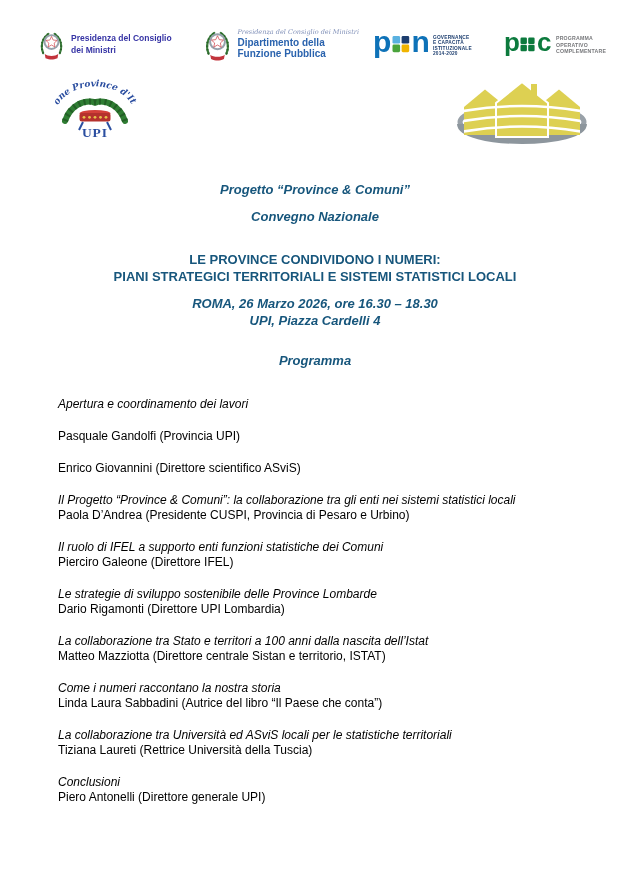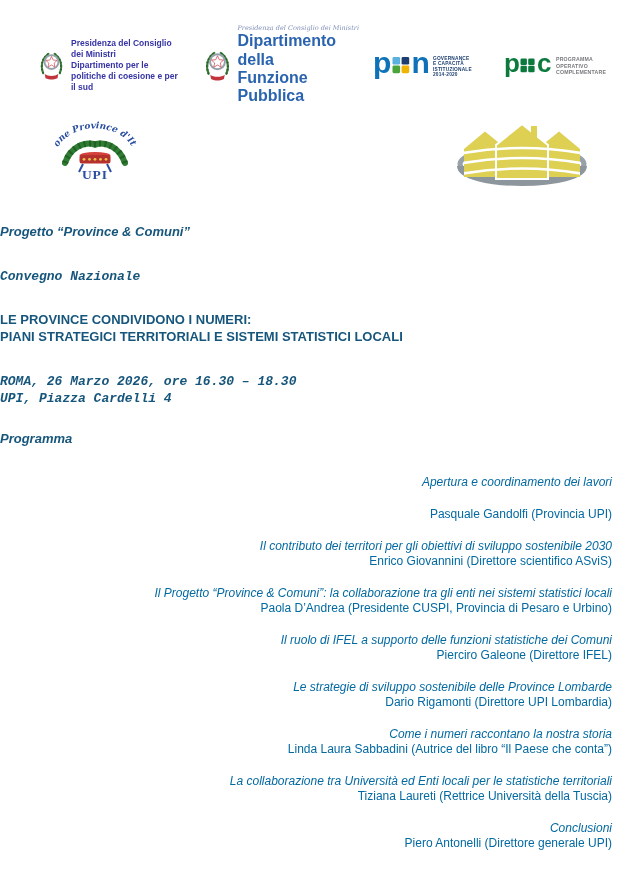--- a/index.html
+++ b/index.html
@@ -12,32 +12,32 @@
     overflow:hidden;
   }
   
   .row1{display:flex;align-items:center;padding:25px 10px 0 38px;}
   .logo{display:flex;align-items:center;}
   .logo .emblem{flex:none;}
   .l1 .txt{margin-left:6px;font-size:8.5px;font-weight:bold;color:#3634a5;line-height:1.3;}
   .l2{margin-left:22px;}
   .l2 .txt{margin-left:5px;line-height:1.1;}
   .l2 .script{font-size:6.5px;font-style:italic;font-family:"DejaVu Serif",serif;color:#8090b8;white-space:nowrap;}
-  .l2 .dep{font-size:16px;font-weight:bold;color:#2a63ae;line-height:1.15;}
+  .l2 .dep{font-size:10px;font-weight:bold;color:#2a63ae;line-height:1.15;}
   .pon{margin-left:14px;margin-top:1px;}
   .poc{margin-left:32px;margin-top:3px;}
   
   .row2{display:flex;justify-content:space-between;align-items:flex-start;padding:7px 42px 0 50px;}
   
-  .titles{color:#17567c;}
+  .titles{text-align:center;color:#17567c;}
   .t{font-weight:bold;font-size:13px;line-height:17px;}
   .it{font-style:italic;}
-  .mt30{margin-top:30px;} .mt16{margin-top:28px;font-family:Liberation Mono, monospace;} .mt10{margin-top:26px;} .mt23{margin-top:23px;}
-  
-  .program{margin:28px 18px 0 58px;color:#0369a1;text-align:right;}
+  .mt30{margin-top:30px;} .mt16{margin-top:10px;} .mt10{margin-top:26px;} .mt23{margin-top:23px;}
+  
+  .program{margin:28px 18px 0 58px;color:#000000;}
   .entry{margin-bottom:17px;}
   .entry .topic{font-style:italic;font-size:12px;line-height:15px;}
   .entry .speaker{font-size:12px;line-height:15px;}
 </style>
 </head>
 <body>
 
 <div class="page">
 
   <div class="row1">
@@ -48,21 +48,20 @@
         <path d="M29,32 C33,23 31,12 22,6" stroke="#3a7d3a" stroke-width="2.6" fill="none" stroke-linecap="round"></path>
         <path d="M7,32 C3,23 5,12 14,6" stroke="#2a5f2a" stroke-width="2.6" fill="none" stroke-dasharray="1.5 3"></path>
         <path d="M29,32 C33,23 31,12 22,6" stroke="#2a5f2a" stroke-width="2.6" fill="none" stroke-dasharray="1.5 3"></path>
         <circle cx="18" cy="17" r="10.5" fill="#97a1ac"></circle>
         <circle cx="18" cy="17" r="8" fill="#ffffff"></circle>
         <path d="M18,9.5 L20.2,14.4 L25.5,14.9 L21.5,18.5 L22.7,23.7 L18,21 L13.3,23.7 L14.5,18.5 L10.5,14.9 L15.8,14.4 Z" fill="#ffffff" stroke="#cc3b44" stroke-width="0.9"></path>
         <path d="M9,33 C13,36.5 23,36.5 27,33 L26,38.5 C20,41 16,41 10,38.5 Z" fill="#c2343c"></path>
       </svg>
       <div class="txt">
         <div>Presidenza del Consiglio dei Ministri</div>
-        <div>Dipartimento per le politiche di coesione e per il sud</div>
       </div>
     </div>
 
     <div class="logo l2">
       <svg class="emblem" width="29" height="34" viewBox="0 0 36 42">
         <path d="M7,32 C3,23 5,12 14,6" stroke="#3a7d3a" stroke-width="2.6" fill="none" stroke-linecap="round"></path>
         <path d="M29,32 C33,23 31,12 22,6" stroke="#3a7d3a" stroke-width="2.6" fill="none" stroke-linecap="round"></path>
         <path d="M7,32 C3,23 5,12 14,6" stroke="#2a5f2a" stroke-width="2.6" fill="none" stroke-dasharray="1.5 3"></path>
         <path d="M29,32 C33,23 31,12 22,6" stroke="#2a5f2a" stroke-width="2.6" fill="none" stroke-dasharray="1.5 3"></path>
         <circle cx="18" cy="17" r="10.5" fill="#97a1ac"></circle>
@@ -176,41 +175,44 @@
   </div>
 
   <div class="program">
     <div class="entry">
       <div class="topic">Apertura e coordinamento dei lavori</div>
     </div>
     <div class="entry">
       <div class="speaker">Pasquale Gandolfi (Provincia UPI)</div>
     </div>
     <div class="entry">
-      <div class="topic">Il contributo dei territori per gli obiettivi di sviluppo sostenibile 2030</div>
       <div class="speaker">Enrico Giovannini (Direttore scientifico ASviS)</div>
     </div>
     <div class="entry">
       <div class="topic">Il Progetto “Province &amp; Comuni”: la collaborazione tra gli enti nei sistemi statistici locali</div>
       <div class="speaker">Paola D’Andrea (Presidente CUSPI, Provincia di Pesaro e Urbino)</div>
     </div>
     <div class="entry">
-      <div class="topic">Il ruolo di IFEL a supporto delle funzioni statistiche dei Comuni</div>
+      <div class="topic">Il ruolo di IFEL a supporto enti funzioni statistiche dei Comuni</div>
       <div class="speaker">Pierciro Galeone (Direttore IFEL)</div>
     </div>
     <div class="entry">
       <div class="topic">Le strategie di sviluppo sostenibile delle Province Lombarde</div>
       <div class="speaker">Dario Rigamonti (Direttore UPI Lombardia)</div>
     </div>
     <div class="entry">
+      <div class="topic">La collaborazione tra Stato e territori a 100 anni dalla nascita dell’Istat</div>
+      <div class="speaker">Matteo Mazziotta (Direttore centrale Sistan e territorio, ISTAT)</div>
+    </div>
+    <div class="entry">
       <div class="topic">Come i numeri raccontano la nostra storia</div>
       <div class="speaker">Linda Laura Sabbadini (Autrice del libro “Il Paese che conta”)</div>
     </div>
     <div class="entry">
-      <div class="topic">La collaborazione tra Università ed Enti locali per le statistiche territoriali</div>
+      <div class="topic">La collaborazione tra Università ed ASviS locali per le statistiche territoriali</div>
       <div class="speaker">Tiziana Laureti (Rettrice Università della Tuscia)</div>
     </div>
     <div class="entry">
       <div class="topic">Conclusioni</div>
       <div class="speaker">Piero Antonelli (Direttore generale UPI)</div>
     </div>
   </div>
 
 </div>
 

